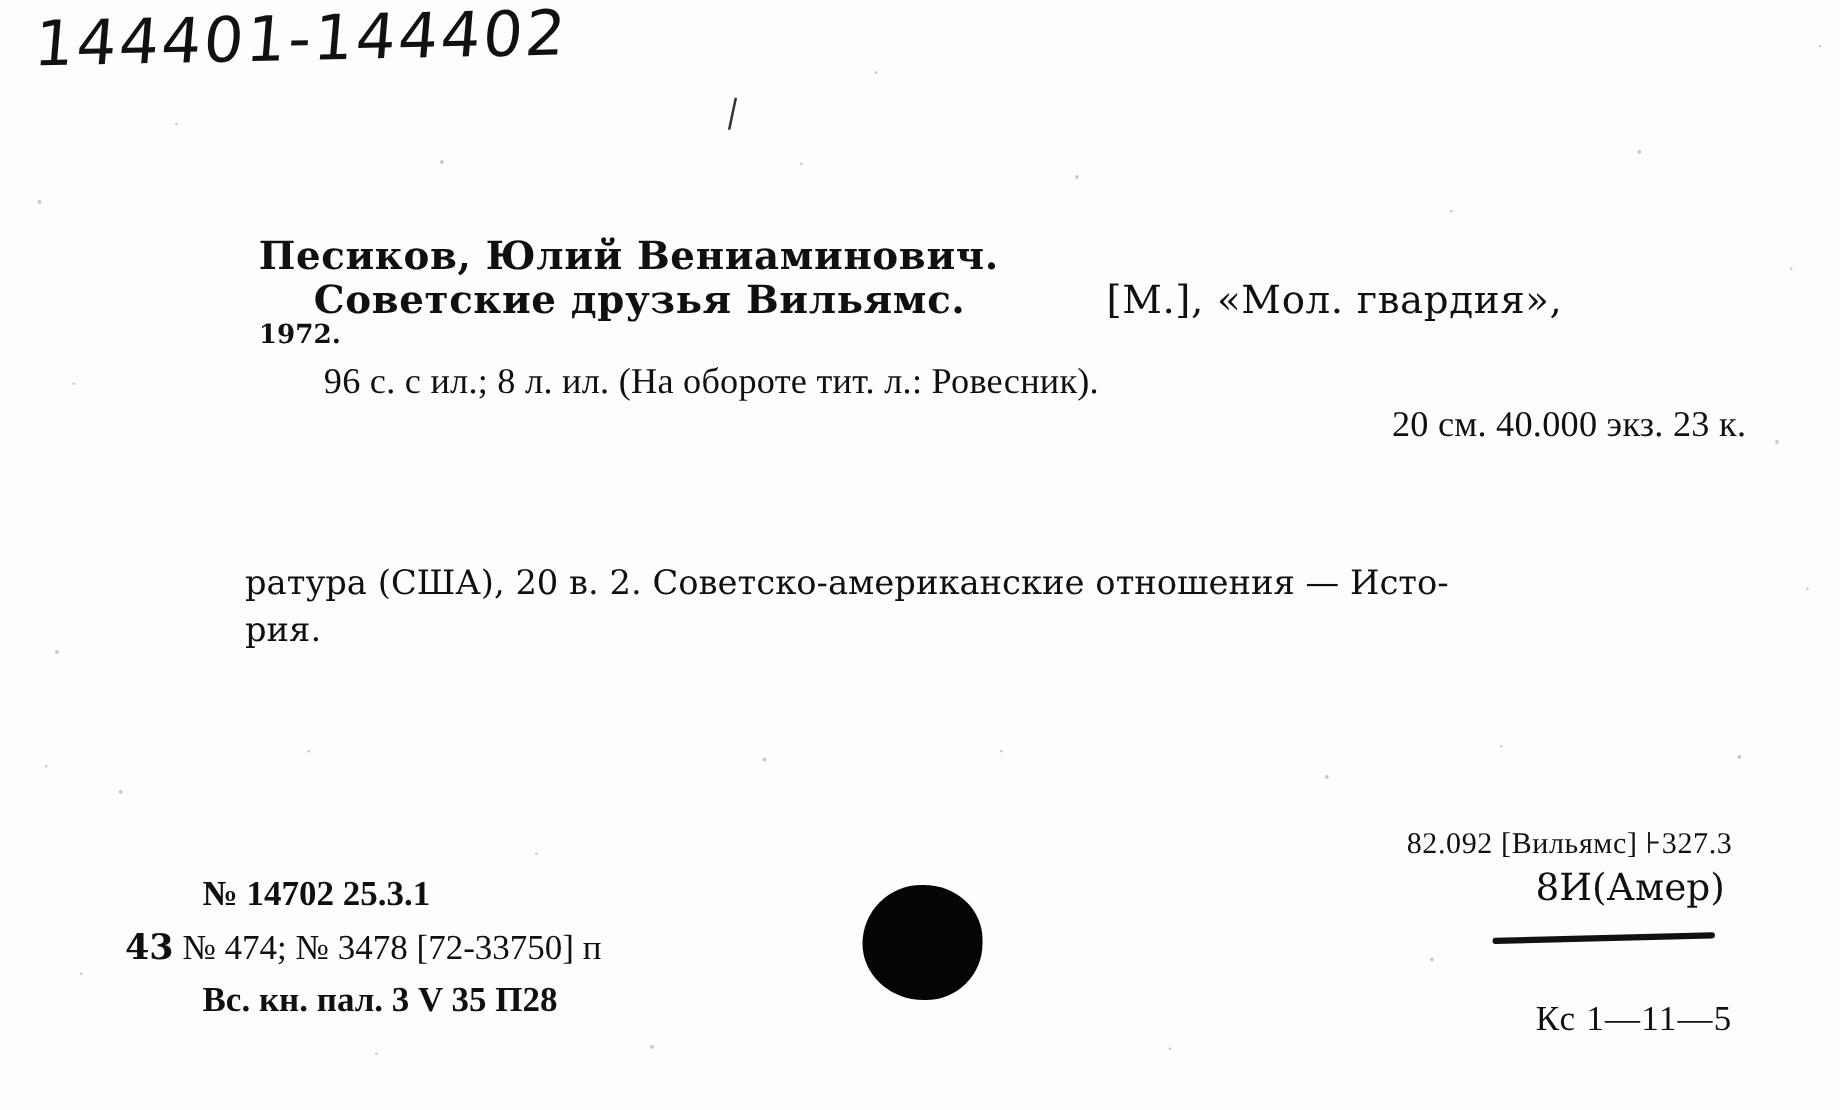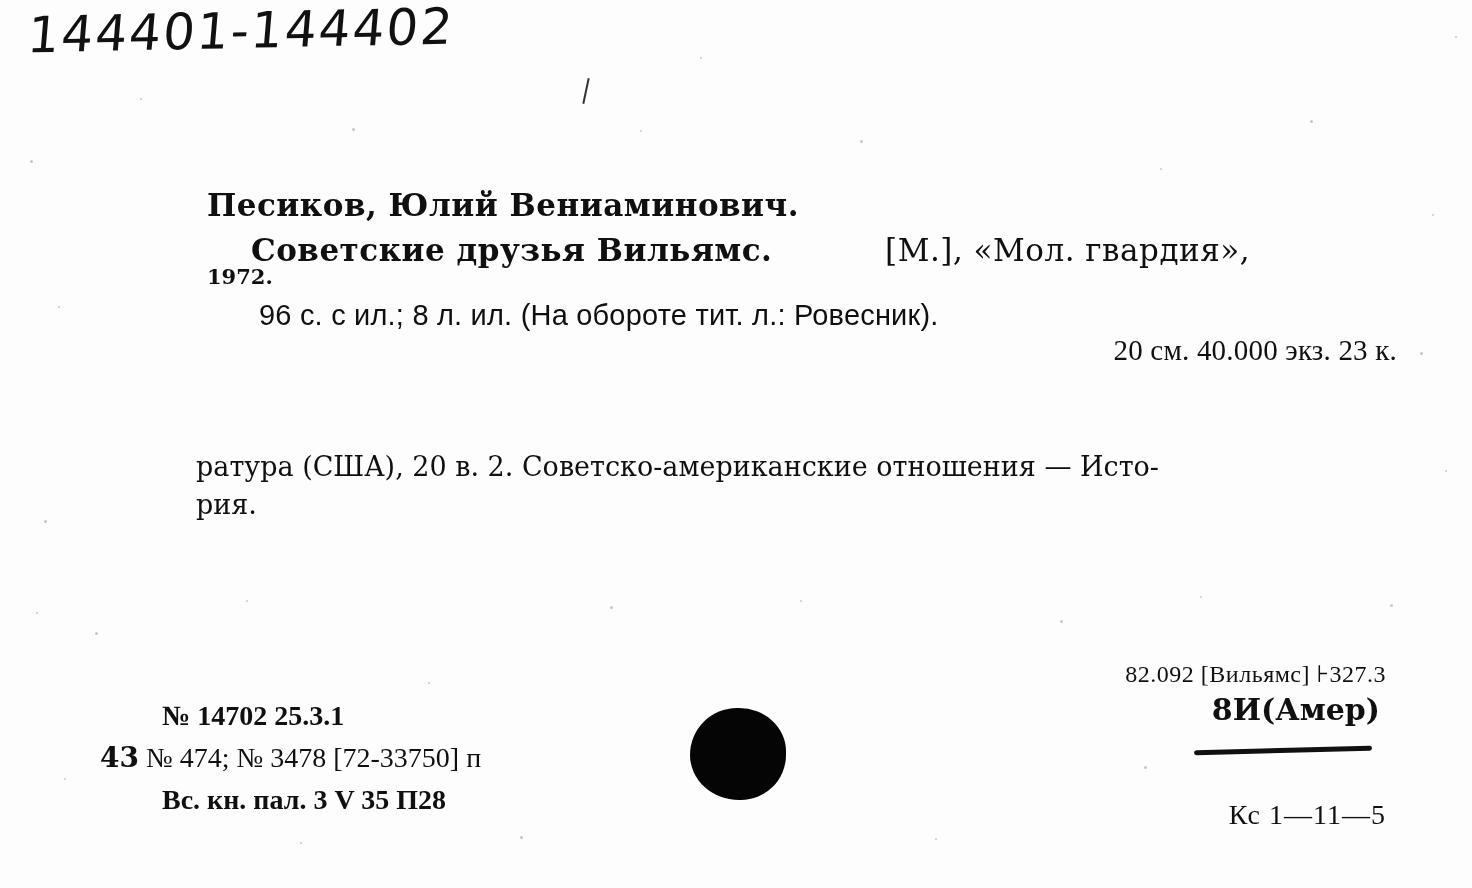--- a/index.html
+++ b/index.html
@@ -61,39 +61,39 @@
   }
   .line {
     white-space: nowrap;
     line-height: 1.0;
   }
   .author {
     font-family: "DejaVu Serif", serif;
     font-weight: bold;
     font-size: 31px;
     letter-spacing: 0.5px;
-    margin-bottom: 14px;
+    margin-bottom: 4px;
   }
   .title-line {
     font-family: "DejaVu Serif", serif;
     font-size: 31px;
     letter-spacing: 0.5px;
     padding-left: 44px;
   }
   .title-strong {
     font-weight: bold;
   }
   .year-line {
     font-family: "DejaVu Serif", serif;
     font-weight: bold;
     font-size: 21px;
     margin-top: 0;
   }
   .phys {
-    font-family: Liberation Sans, sans-serif;
+    font-family: Liberation Serif, serif;
     font-size: 29px;
     padding-left: 52px;
     margin-top: 14px;
     letter-spacing: 0.2px;
   }
   .phys2 {
     font-family: "Liberation Serif", serif;
     font-size: 29px;
     padding-left: 28px;
     margin-top: 6px;
@@ -137,21 +137,21 @@
     text-align: right;
     font-family: "Liberation Serif", serif;
     white-space: nowrap;
   }
   .br-udk {
     font-size: 24px;
     letter-spacing: 0.5px;
   }
   .br-bbk {
     font-family: "DejaVu Serif", serif;
-    font-weight: bold;
+    font-weight: normal;
     font-size: 30px;
     margin-top: 4px;
     padding-right: 6px;
   }
   .underline-swoosh {
     position: absolute;
     right: 14px;
     top: 88px;
     width: 178px;
     height: 5px;

